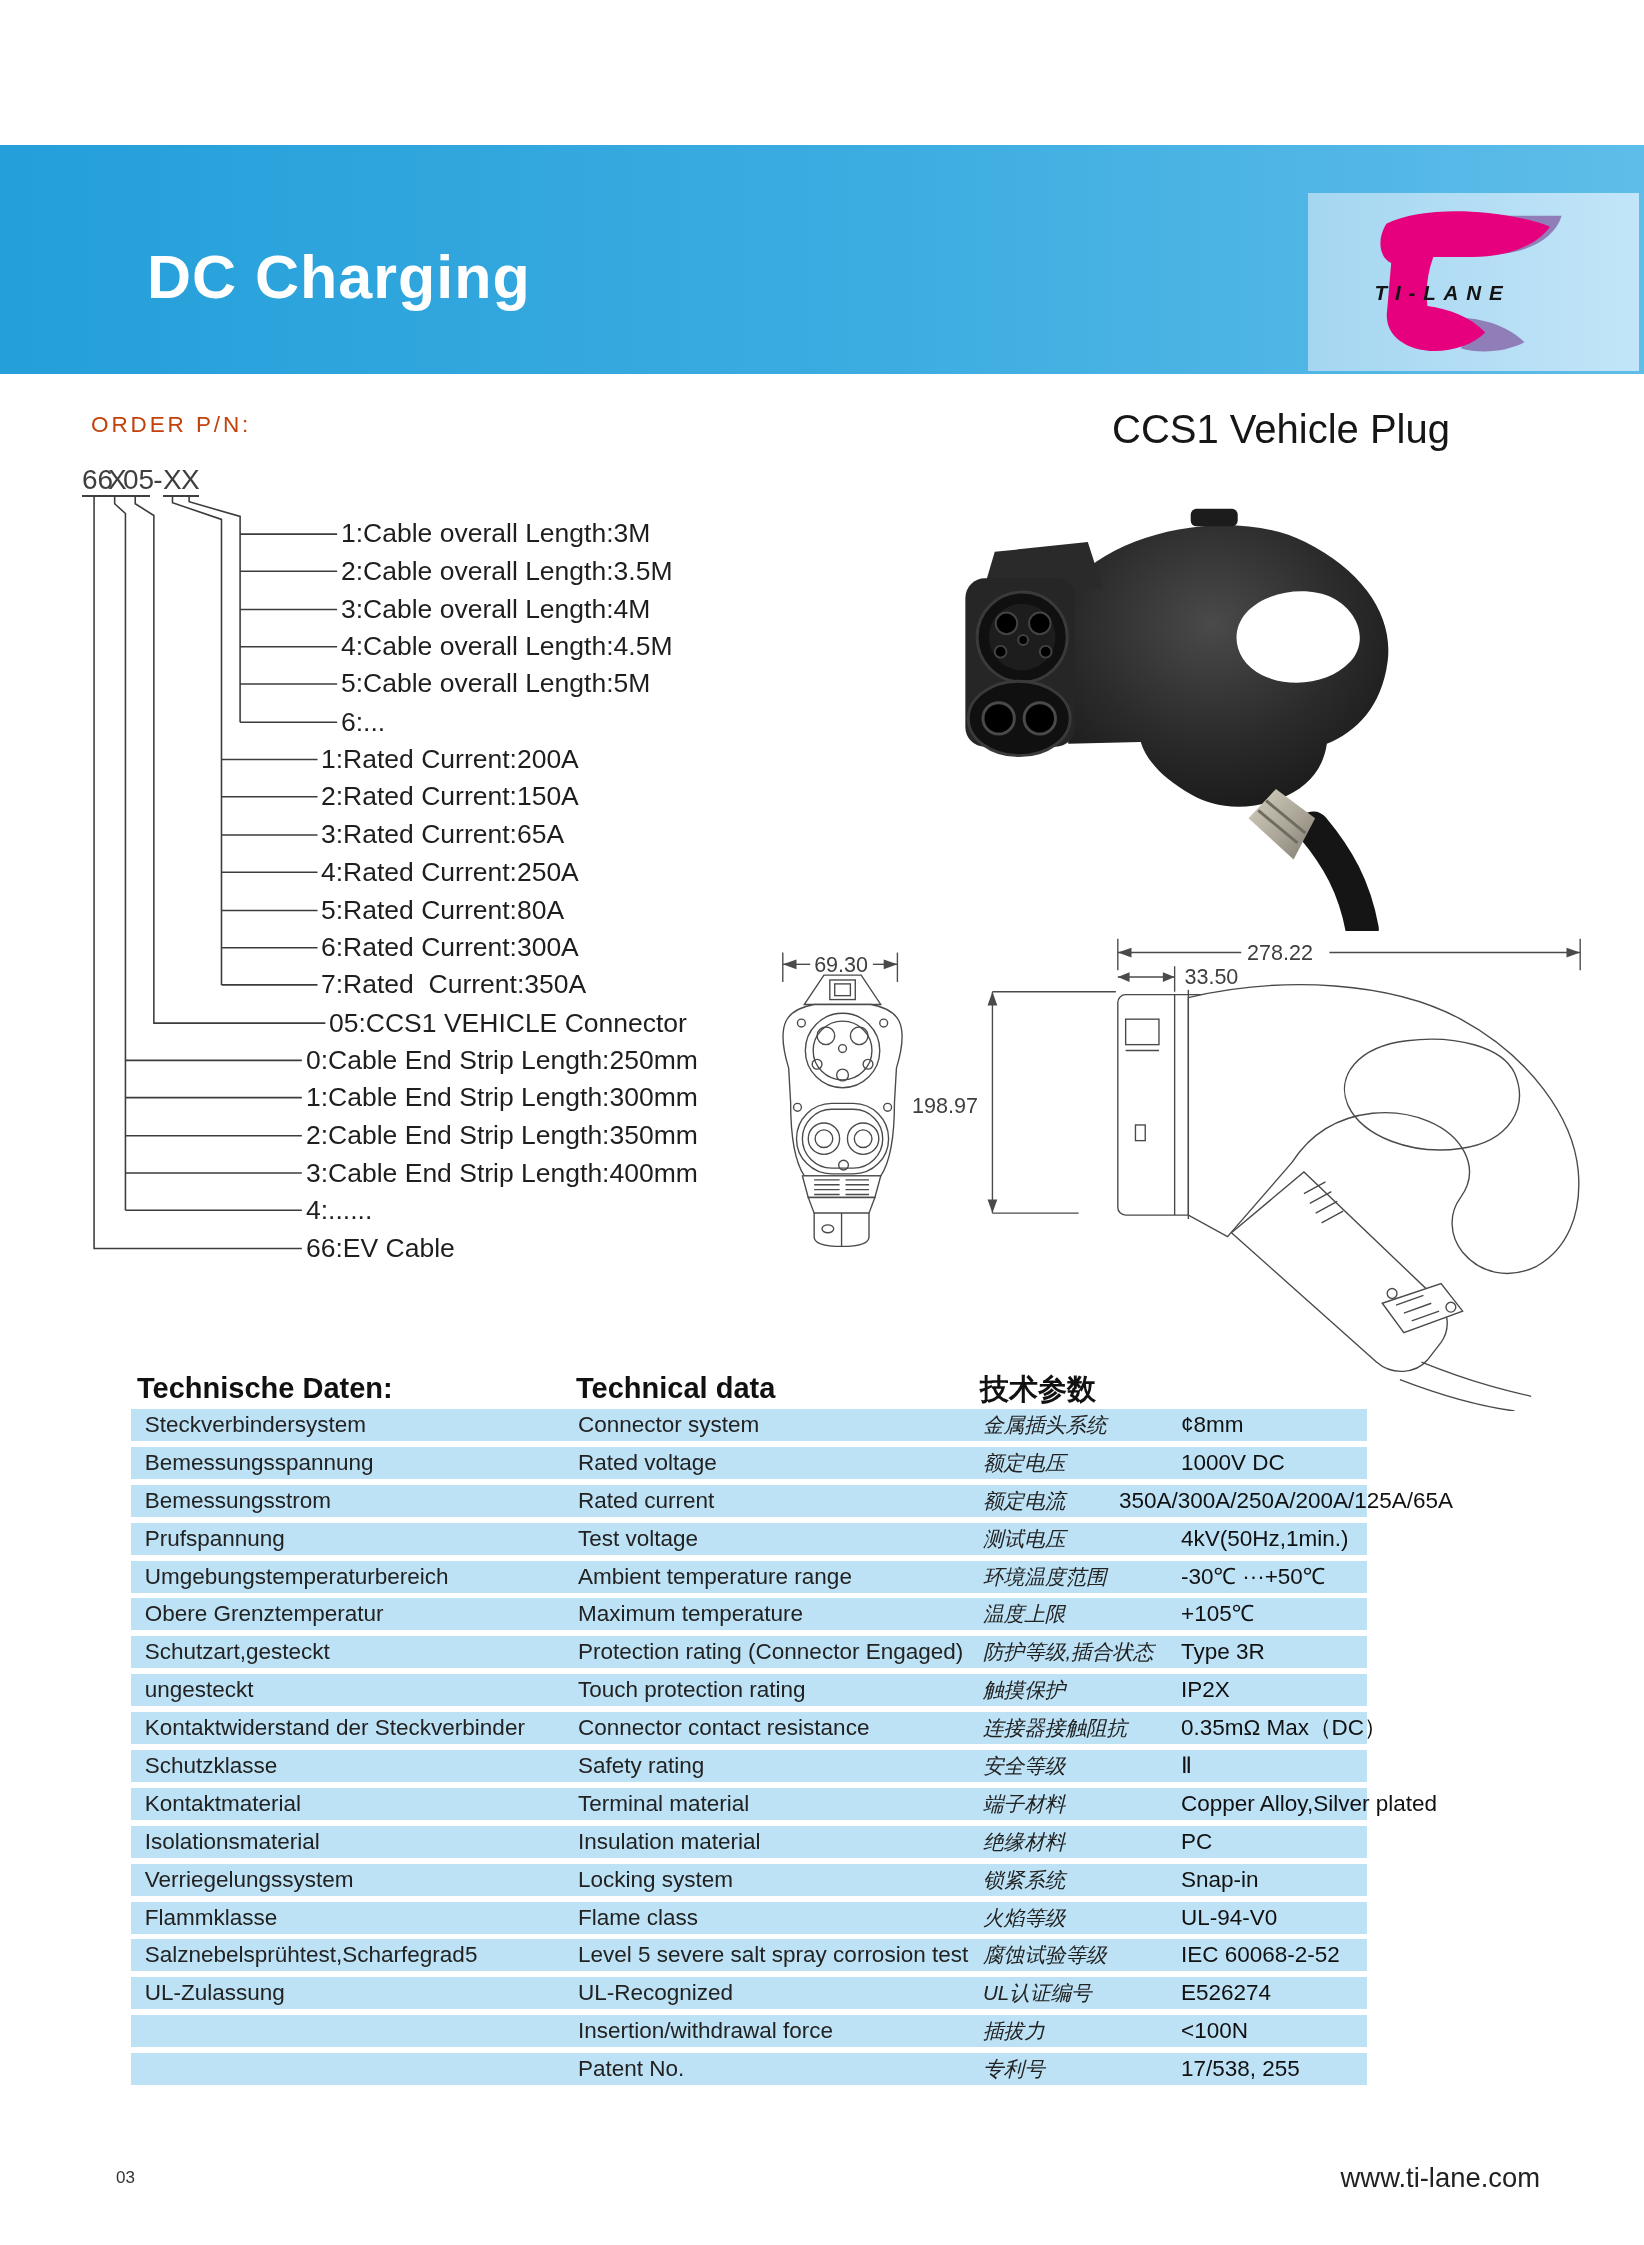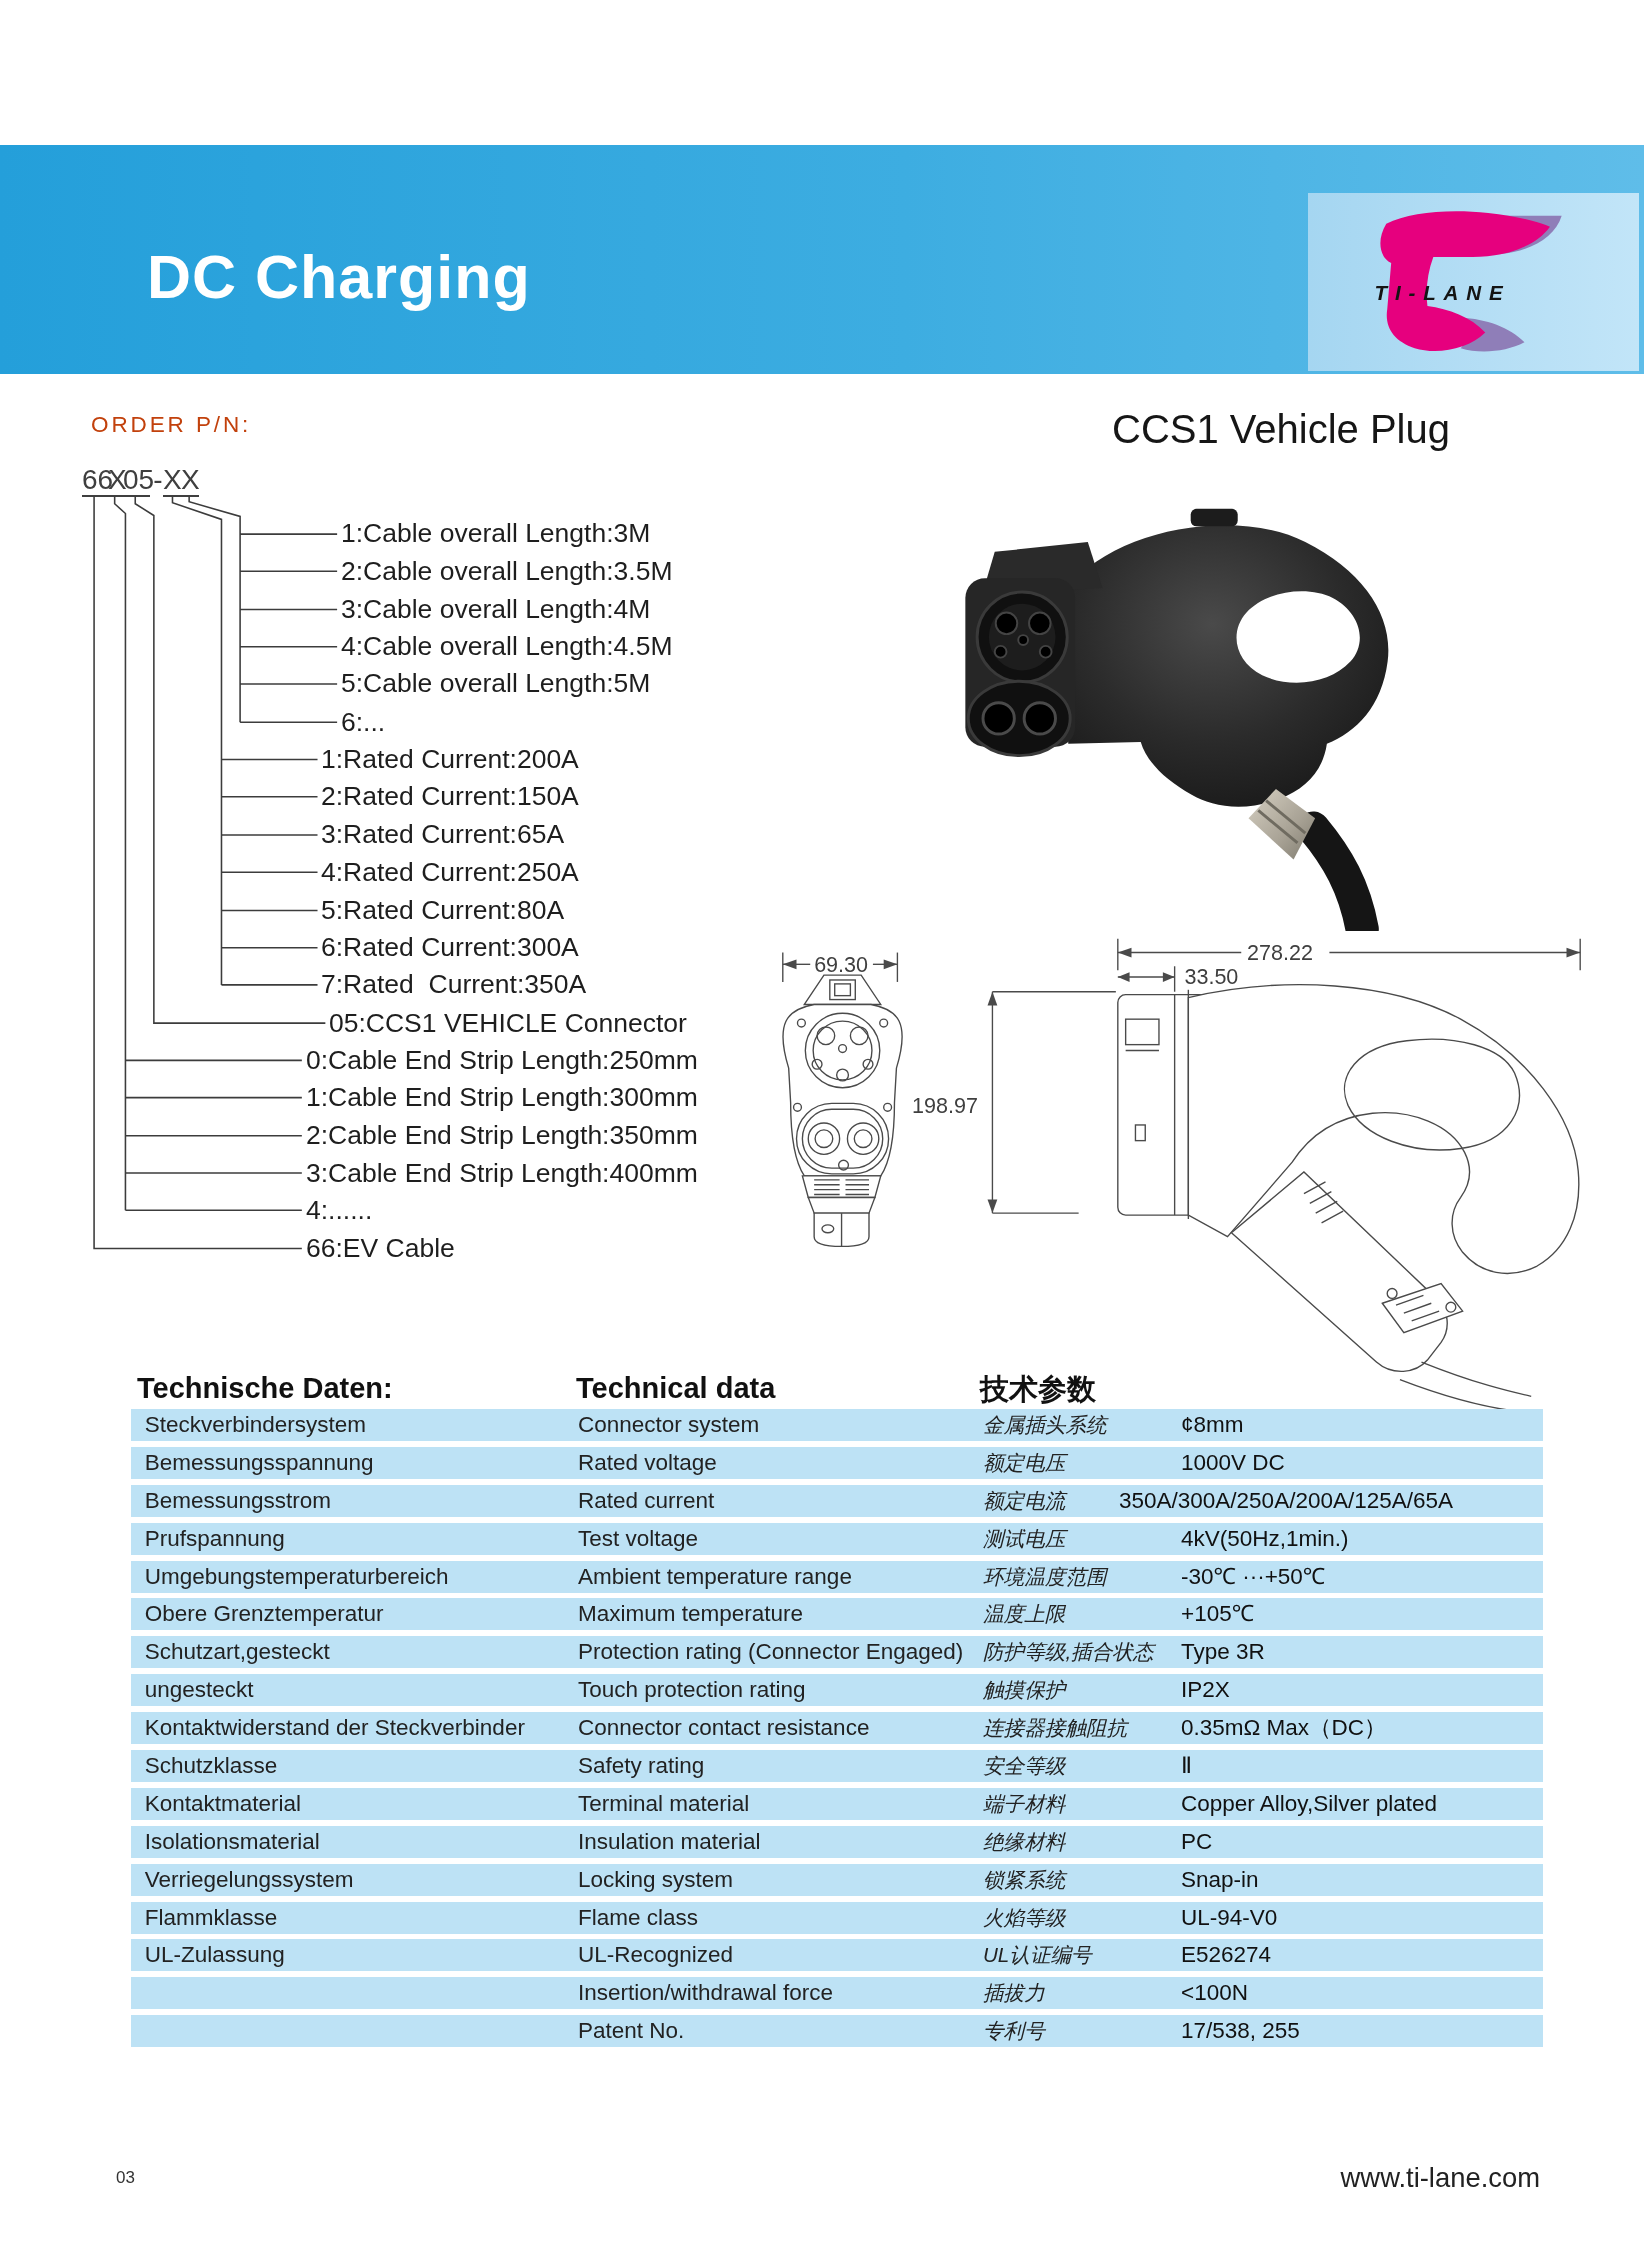--- a/index.html
+++ b/index.html
@@ -53,21 +53,21 @@
   .photo-svg{position:absolute;left:921px;top:495px;}
 
   .product-title{position:absolute;left:1112px;top:407px;width:436px;font-size:40px;color:#161616;}
 
   
   .tbl-head span{position:absolute;font-weight:bold;font-size:29px;color:#111;}
   .tbl-head .h-de{left:137px;top:1372px;}
   .tbl-head .h-en{left:576px;top:1372px;}
   .tbl-head .h-zh{left:980px;top:1370px;font-size:29px;font-weight:600;}
 
-  .tbl{position:absolute;left:131px;top:1409px;width:1412px;}
+  .tbl{position:absolute;left:131px;top:1409px;width:1236px;}
   .trow{position:relative;height:32px;margin-bottom:5.9px;background:#bde2f5;}
   .trow div{position:absolute;top:0;line-height:32px;white-space:pre;}
   .trow .c1{left:13.7px;font-size:22.5px;color:#222;}
   .trow .c2{left:447px;font-size:22.5px;color:#222;}
   .trow .c3{left:852px;font-size:20.6px;color:#222;font-style:italic;}
   .trow .c4{left:1050px;font-size:22.5px;color:#111;}
   .trow .c4.wide{left:988px;}
 
   
   .page-num{position:absolute;left:116px;top:2168px;font-size:17px;color:#333;}
@@ -341,20 +341,26 @@
         <div class="c3">锁紧系统</div>
         <div class="c4">Snap-in</div>
     </div>
     <div class="trow">
       <div class="c1">Flammklasse</div>
         <div class="c2">Flame class</div>
         <div class="c3">火焰等级</div>
         <div class="c4">UL-94-V0</div>
     </div>
     <div class="trow">
+      <div class="c1">Salznebelsprühtest,Scharfegrad5</div>
+        <div class="c2">Level 5 severe salt spray corrosion test</div>
+        <div class="c3">腐蚀试验等级</div>
+        <div class="c4">IEC 60068-2-52</div>
+    </div>
+    <div class="trow">
       <div class="c1">UL-Zulassung</div>
         <div class="c2">UL-Recognized</div>
         <div class="c3">UL认证编号</div>
         <div class="c4">E526274</div>
     </div>
     <div class="trow">
       <div class="c1"></div>
         <div class="c2">Insertion/withdrawal force</div>
         <div class="c3">插拔力</div>
         <div class="c4">&lt;100N</div>

